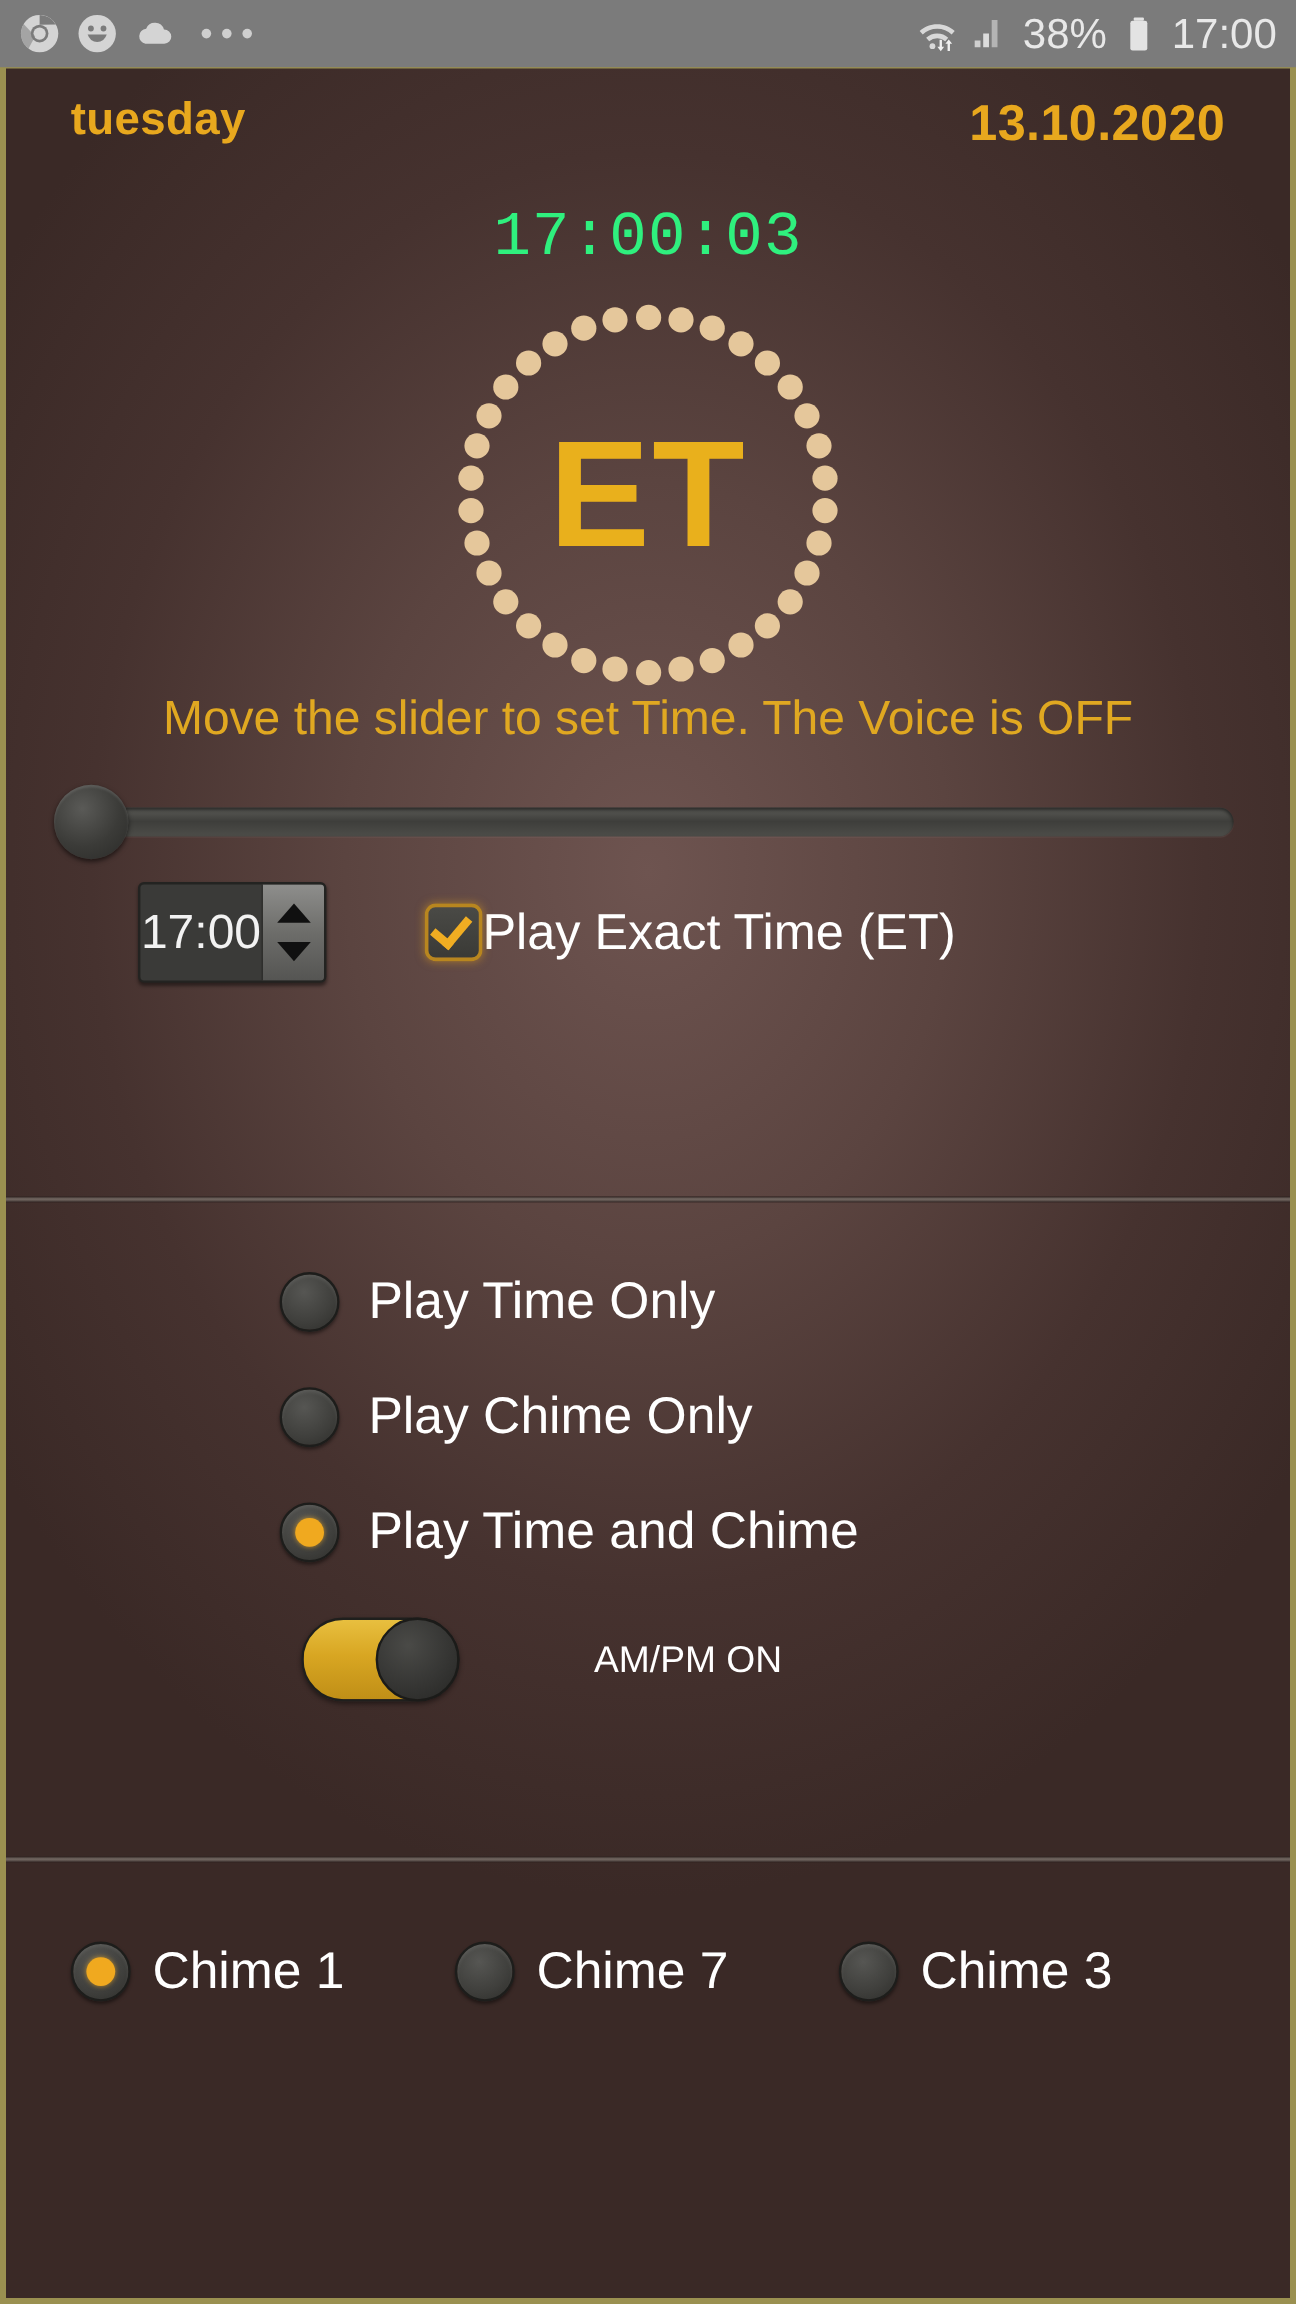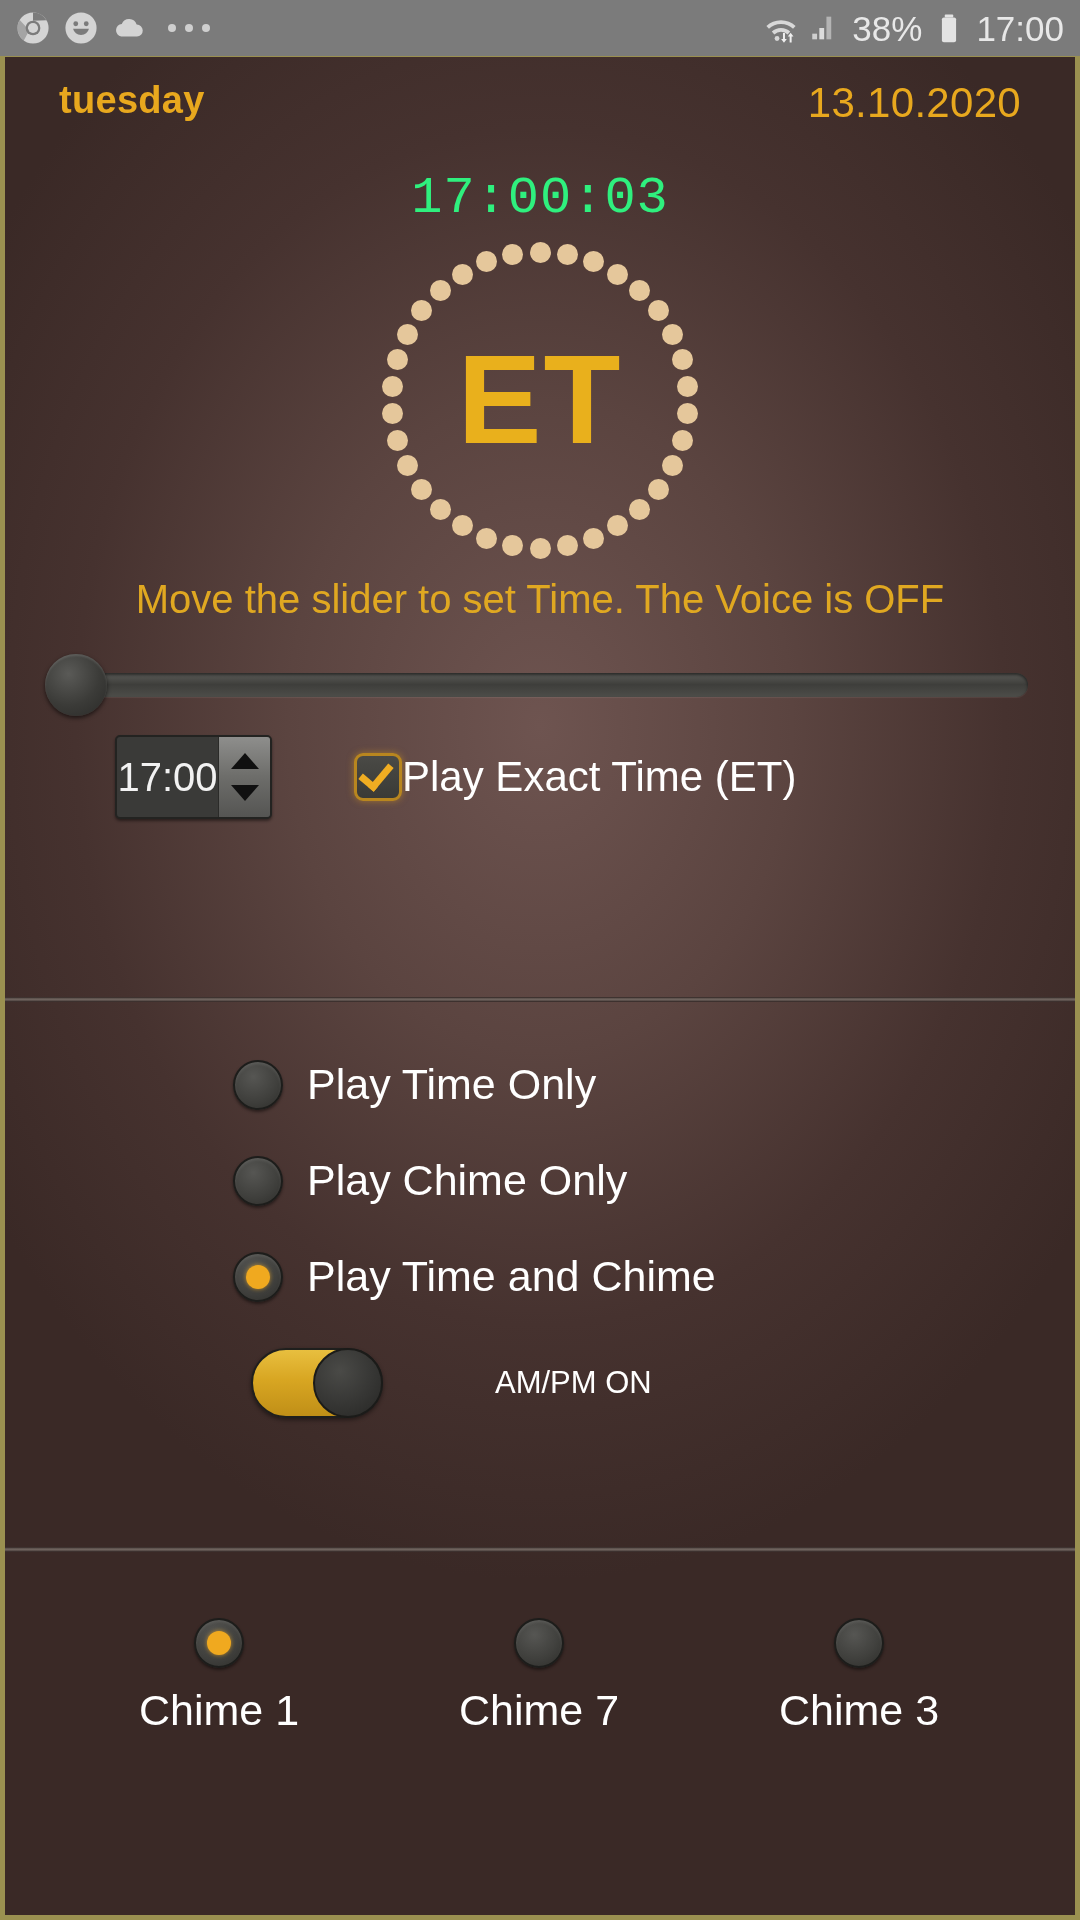--- a/index.html
+++ b/index.html
@@ -40,31 +40,31 @@
 
   
   .sec1{ position:relative; height:940px; }
 
   .daterow{
     position:absolute; top:22px; left:0; right:0;
     display:flex; justify-content:space-between;
     padding:0 54px;
   }
   .weekday{ color:#e8a81e; font-size:38px; font-weight:700; letter-spacing:0.3px; }
-  .datetxt{ color:#e8a81e; font-size:42px; font-weight:400; letter-spacing:0.3px; }
+  .datetxt{ color:#e8a81e; font-size:42px; font-weight:700; letter-spacing:0.3px; }
 
   .bigclock{
     position:absolute; top:112px; left:0; right:0;
     text-align:center;
     color:#2ff07e; font-size:52px; font-weight:400; letter-spacing:1px;font-family:Liberation Mono, monospace;
   }
 
   
   .logo{
-    position:absolute; top:188px; left:50%;
+    position:absolute; top:200px; left:50%;
     transform:translateX(-50%);
     width:310px; height:310px;
   }
   .logo .dot{
     position:absolute; width:21px; height:21px;
     border-radius:50%; background:#e5c79b;
     margin-left:-10.5px; margin-top:-10.5px;
   }
   .logo .et{
     position:absolute; inset:0;
@@ -180,21 +180,21 @@
     position:absolute; right:-2px; top:-2px;
     width:70px; height:70px; border-radius:50%;
     background:radial-gradient(circle at 38% 32%, #4a4a47 0%, #363634 55%, #262624 100%);
     border:2px solid #1b1b19;
   }
   .toggle-label{ color:#fff; font-size:31px; margin-left:112px; }
 
   
   .sec3{ position:relative; height:auto; padding-top:66px; }
   .chime-row{ display:flex; padding-left:54px; margin-bottom:124px; }
-  .chime-cell{ display:flex; align-items:center; gap:18px; width:320px;flex-direction:column; }
+  .chime-cell{ display:flex; align-items:center; gap:18px; width:320px; }
   .chime-label{ color:#fff; font-size:43px; }
 </style>
 </head>
 <body>
 
 <div class="statusbar">
   <div class="sb-left">
     <svg class="sb-ico" viewBox="0 0 24 24">
       <circle cx="12" cy="12" r="11" fill="#d4d4d4"></circle>
       <circle cx="12" cy="12" r="5.2" fill="#7b7b7b"></circle>

